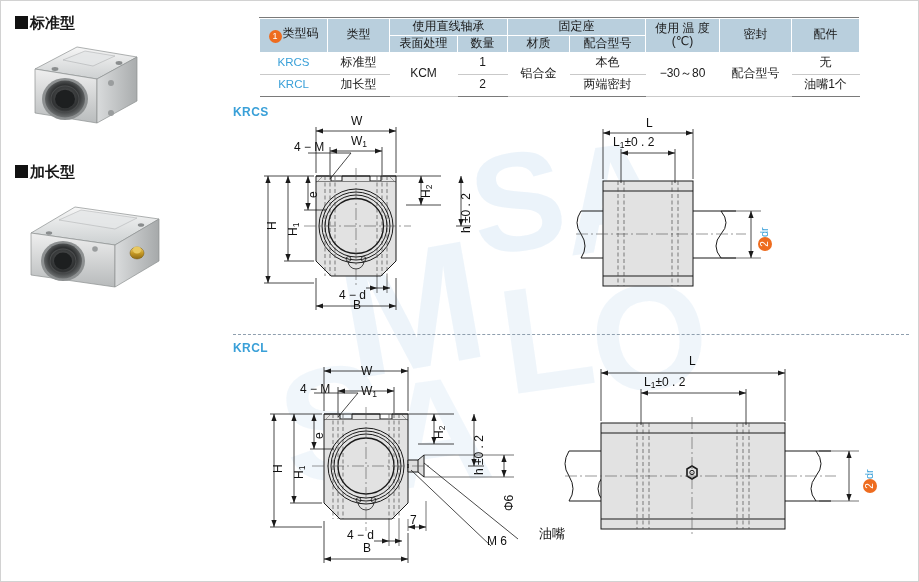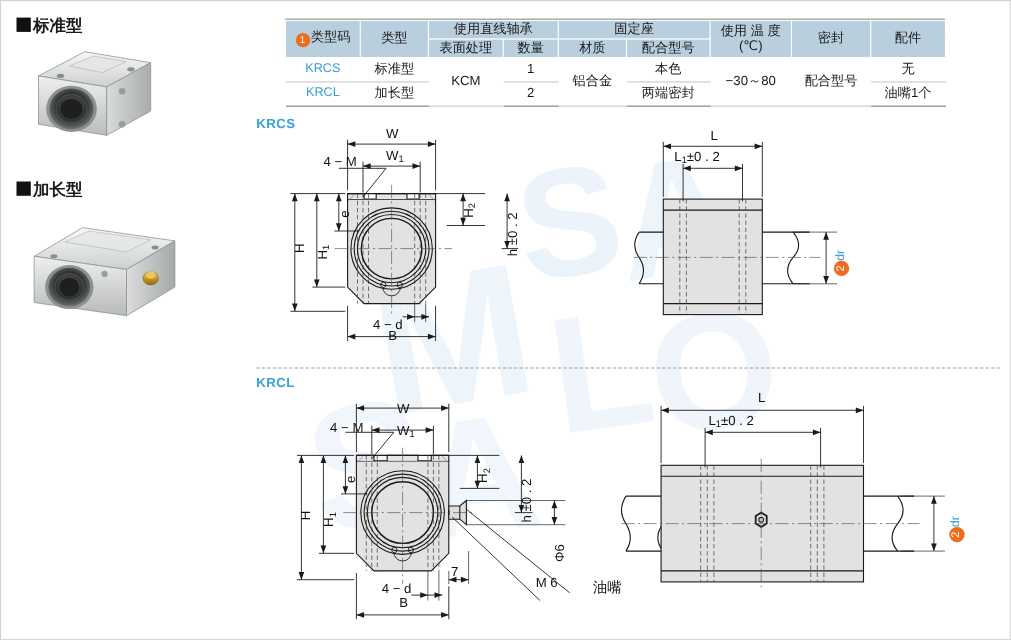--- a/index.html
+++ b/index.html
@@ -596,21 +596,21 @@
   <div class="dim rot" style="left:311px; top:438px;">e</div>
   <div class="dim rot" style="left:431px; top:438px;">
     <span>H</span><span class="sub">2</span>
   </div>
   <div class="dim rot" style="left:471px; top:474px;">h ±0 . 2</div>
   <div class="dim rot" style="left:501px; top:510px;">Φ6</div>
   <div class="dim" style="left:299px; top:381px;">4 − M</div>
   <div class="dim" style="left:346px; top:527px;">4 − d</div>
   <div class="dim" style="left:362px; top:540px;">B</div>
   <div class="dim" style="left:409px; top:512px;">7</div>
-  <div class="dim" style="left:486px; top:522px;">M 6</div>
+  <div class="dim" style="left:486px; top:533px;">M 6</div>
   <div class="dim cn" style="left:538px; top:524px;">油嘴</div>
 
   <div class="draw" style="left:560px; top:350px;">
     <svg width="350" height="200" viewBox="0 0 350 200">
       <g stroke="#1a1a1a" stroke-width="1" fill="none">
 
         <line x1="8" y1="100" x2="42" y2="100"></line>
         <line x1="8" y1="150" x2="42" y2="150"></line>
         <path d="M42 100 q10 13 0 25 q-10 13 0 25"></path>
         <path d="M8 100 q-8 13 0 25 q8 13 0 25"></path>

